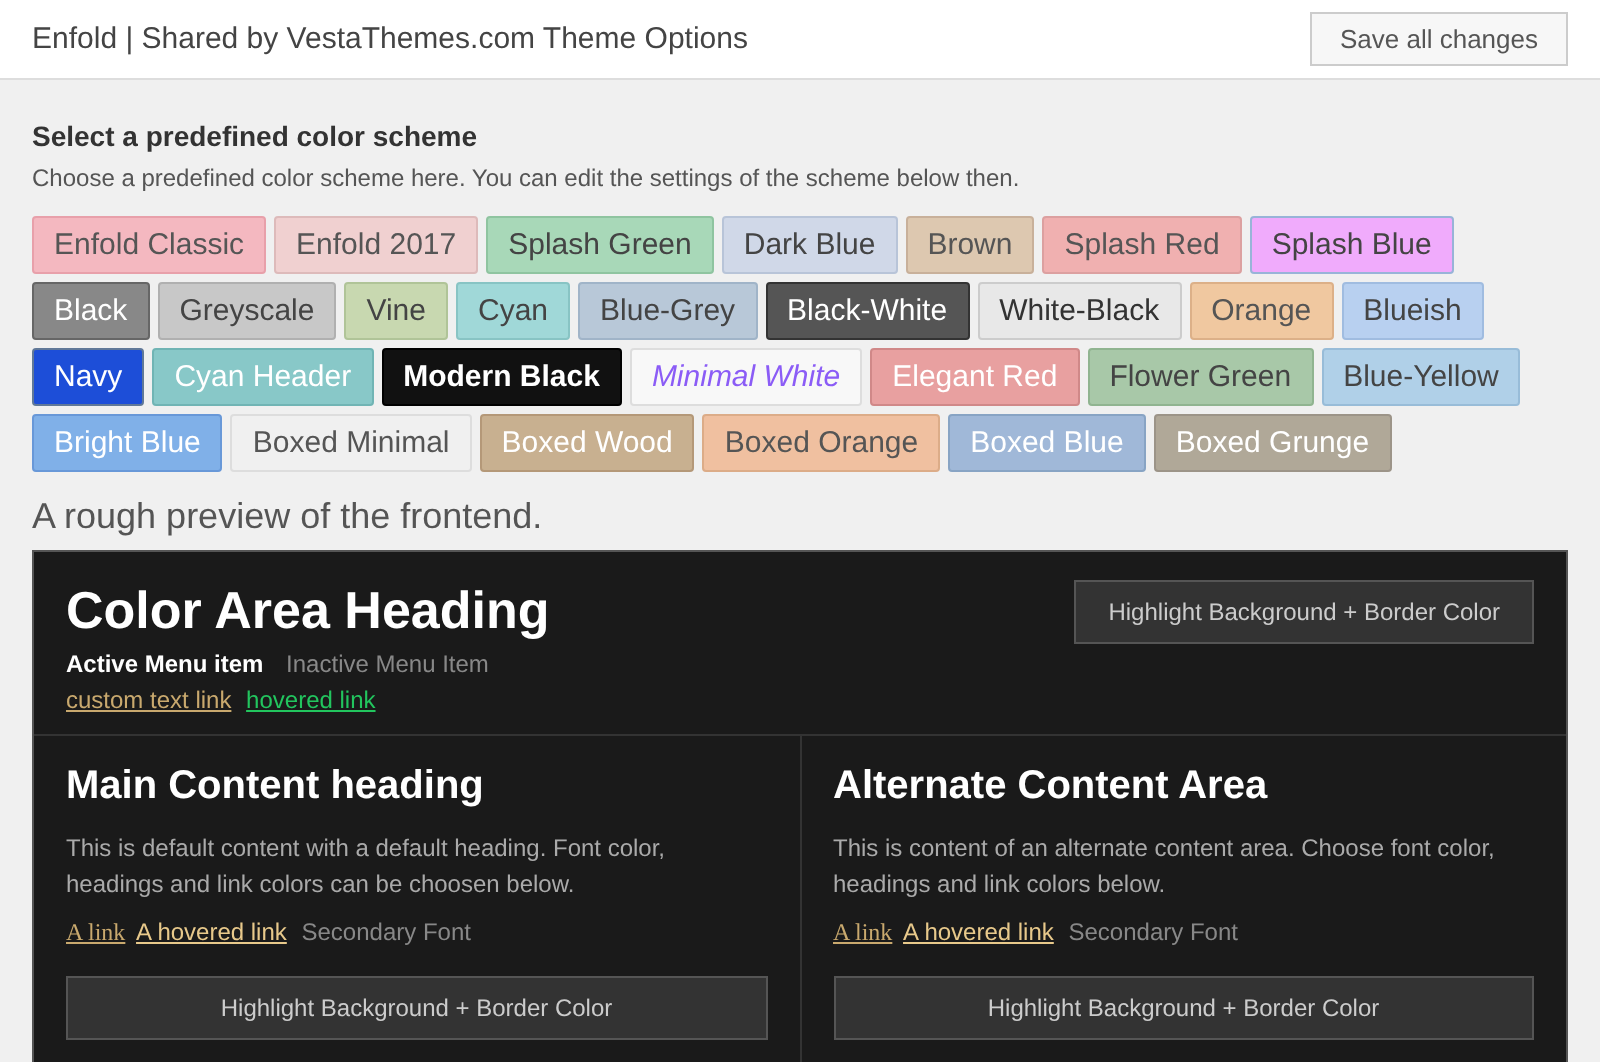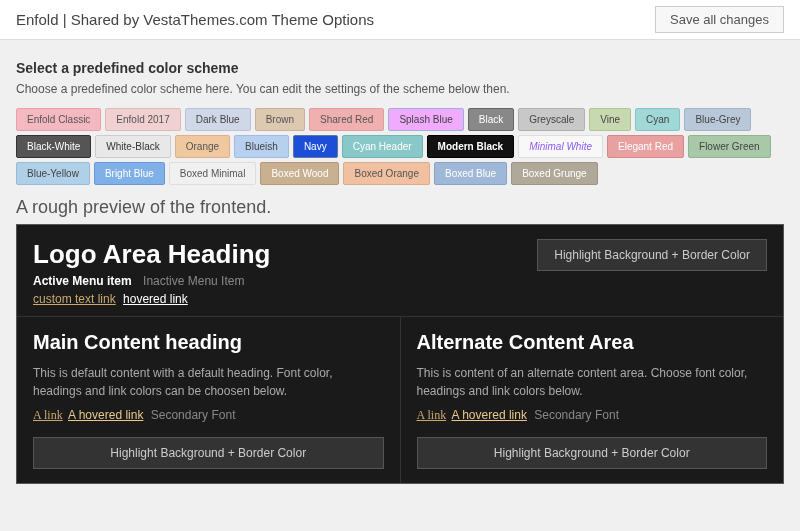--- a/index.html
+++ b/index.html
@@ -42,21 +42,21 @@
     }
 
     .color-grid {
       display: flex;
       flex-wrap: wrap;
       gap: 4px;
       margin-bottom: 12px;
     }
     .color-chip {
       padding: 5px 10px;
-      font-size: 10px;
+      font-size: 15px;
       border: 1px solid transparent;
       cursor: pointer;
       border-radius: 2px;
       white-space: nowrap;
     }
 
     .preview-label {
       font-size: 18px;
       color: #555;
       margin-bottom: 6px;
@@ -77,21 +77,21 @@
       align-items: flex-start;
       justify-content: space-between;
     }
     .preview-header-left {}
     .logo-heading { font-size: 26px; font-weight: bold; color: #fff; margin-bottom: 4px; }
     .menu-items { font-size: 12px; margin-bottom: 4px; }
     .menu-active { color: #fff; font-weight: bold; }
     .menu-inactive { color: #888; margin-left: 8px; }
     .custom-links { font-size: 12px; }
     .custom-link { color: #c9a96e; text-decoration: underline; }
-    .hovered-link { color: #ffffff; margin-left: 4px; }
+    .hovered-link { color: #22c55e; margin-left: 4px; }
 
     .highlight-btn-header {
       background: #333;
       color: #ccc;
       border: 1px solid #555;
       padding: 8px 16px;
       font-size: 12px;
       cursor: pointer;
       white-space: nowrap;
     }
@@ -136,23 +136,24 @@
   <button class="save-btn">Save all changes</button>
 </div>
 
 <div class="main-content">
   <div class="section-title">Select a predefined color scheme</div>
   <div class="section-desc">Choose a predefined color scheme here. You can edit the settings of the scheme below then.</div>
 
   <div class="color-grid" id="color-grid">
       <button class="color-chip" style="background: rgb(244, 184, 192); color: rgb(85, 85, 85); border-color: rgb(232, 160, 170);">Enfold Classic</button>
       <button class="color-chip" style="background: rgb(240, 208, 208); color: rgb(85, 85, 85); border-color: rgb(221, 186, 186);">Enfold 2017</button>
+      <button class="color-chip" style="background: rgb(168, 216, 184); color: rgb(68, 68, 68); border-color: rgb(143, 196, 160);">Splash Green</button>
       <button class="color-chip" style="background: rgb(208, 216, 232); color: rgb(68, 68, 68); border-color: rgb(184, 196, 216);">Dark Blue</button>
       <button class="color-chip" style="background: rgb(221, 200, 176); color: rgb(85, 85, 85); border-color: rgb(200, 176, 154); text-align: center;">Brown</button>
-      <button class="color-chip" style="background: rgb(240, 176, 176); color: rgb(85, 85, 85); border-color: rgb(220, 160, 160);">Shared Red</button>
+      <button class="color-chip" style="background: rgb(240, 176, 176); color: rgb(85, 85, 85); border-color: rgb(220, 160, 160);">Splash Red</button>
       <button class="color-chip" style="background: #f0abfc; color: rgb(68, 68, 68); border-color: rgb(152, 180, 216);">Splash Blue</button>
       <button class="color-chip" style="background: rgb(136, 136, 136); color: rgb(255, 255, 255); border-color: rgb(102, 102, 102);">Black</button>
       <button class="color-chip" style="background: rgb(200, 200, 200); color: rgb(68, 68, 68); border-color: rgb(176, 176, 176);">Greyscale</button>
       <button class="color-chip" style="background: rgb(200, 216, 176); color: rgb(68, 68, 68); border-color: rgb(176, 196, 152);">Vine</button>
       <button class="color-chip" style="background: rgb(160, 216, 216); color: rgb(68, 68, 68); border-color: rgb(136, 196, 196);">Cyan</button>
       <button class="color-chip" style="background: rgb(184, 200, 216); color: rgb(68, 68, 68); border-color: rgb(160, 180, 200);">Blue-Grey</button>
       <button class="color-chip" style="background: rgb(85, 85, 85); color: rgb(255, 255, 255); border-color: rgb(51, 51, 51);">Black-White</button>
       <button class="color-chip" style="background: rgb(232, 232, 232); color: rgb(51, 51, 51); border-color: rgb(204, 204, 204);">White-Black</button>
       <button class="color-chip" style="background: rgb(240, 200, 160); color: rgb(85, 85, 85); border-color: rgb(220, 176, 136);">Orange</button>
       <button class="color-chip" style="background: rgb(184, 208, 240); color: rgb(68, 68, 68); border-color: rgb(160, 188, 224);">Blueish</button>
@@ -170,21 +171,21 @@
       <button class="color-chip" style="background: rgb(160, 184, 216); color: rgb(255, 255, 255); border-color: rgb(136, 164, 196);">Boxed Blue</button>
       <button class="color-chip" style="background: rgb(176, 168, 152); color: rgb(255, 255, 255); border-color: rgb(156, 148, 136);">Boxed Grunge</button>
     </div>
 
   <div class="preview-label">A rough preview of the frontend.</div>
 
   <div class="preview-wrapper">
     <div class="preview-area">
       <div class="preview-header">
         <div class="preview-header-left">
-          <div class="logo-heading">Logo Area Heading</div>
+          <div class="logo-heading">Color Area Heading</div>
           <div class="menu-items">
             <span class="menu-active">Active Menu item</span>
             <span class="menu-inactive">Inactive Menu Item</span>
           </div>
           <div class="custom-links">
             <a class="custom-link" href="#">custom text link</a>
             <a class="hovered-link" href="#">hovered link</a>
           </div>
         </div>
         <button class="highlight-btn-header">Highlight Background + Border Color</button>

